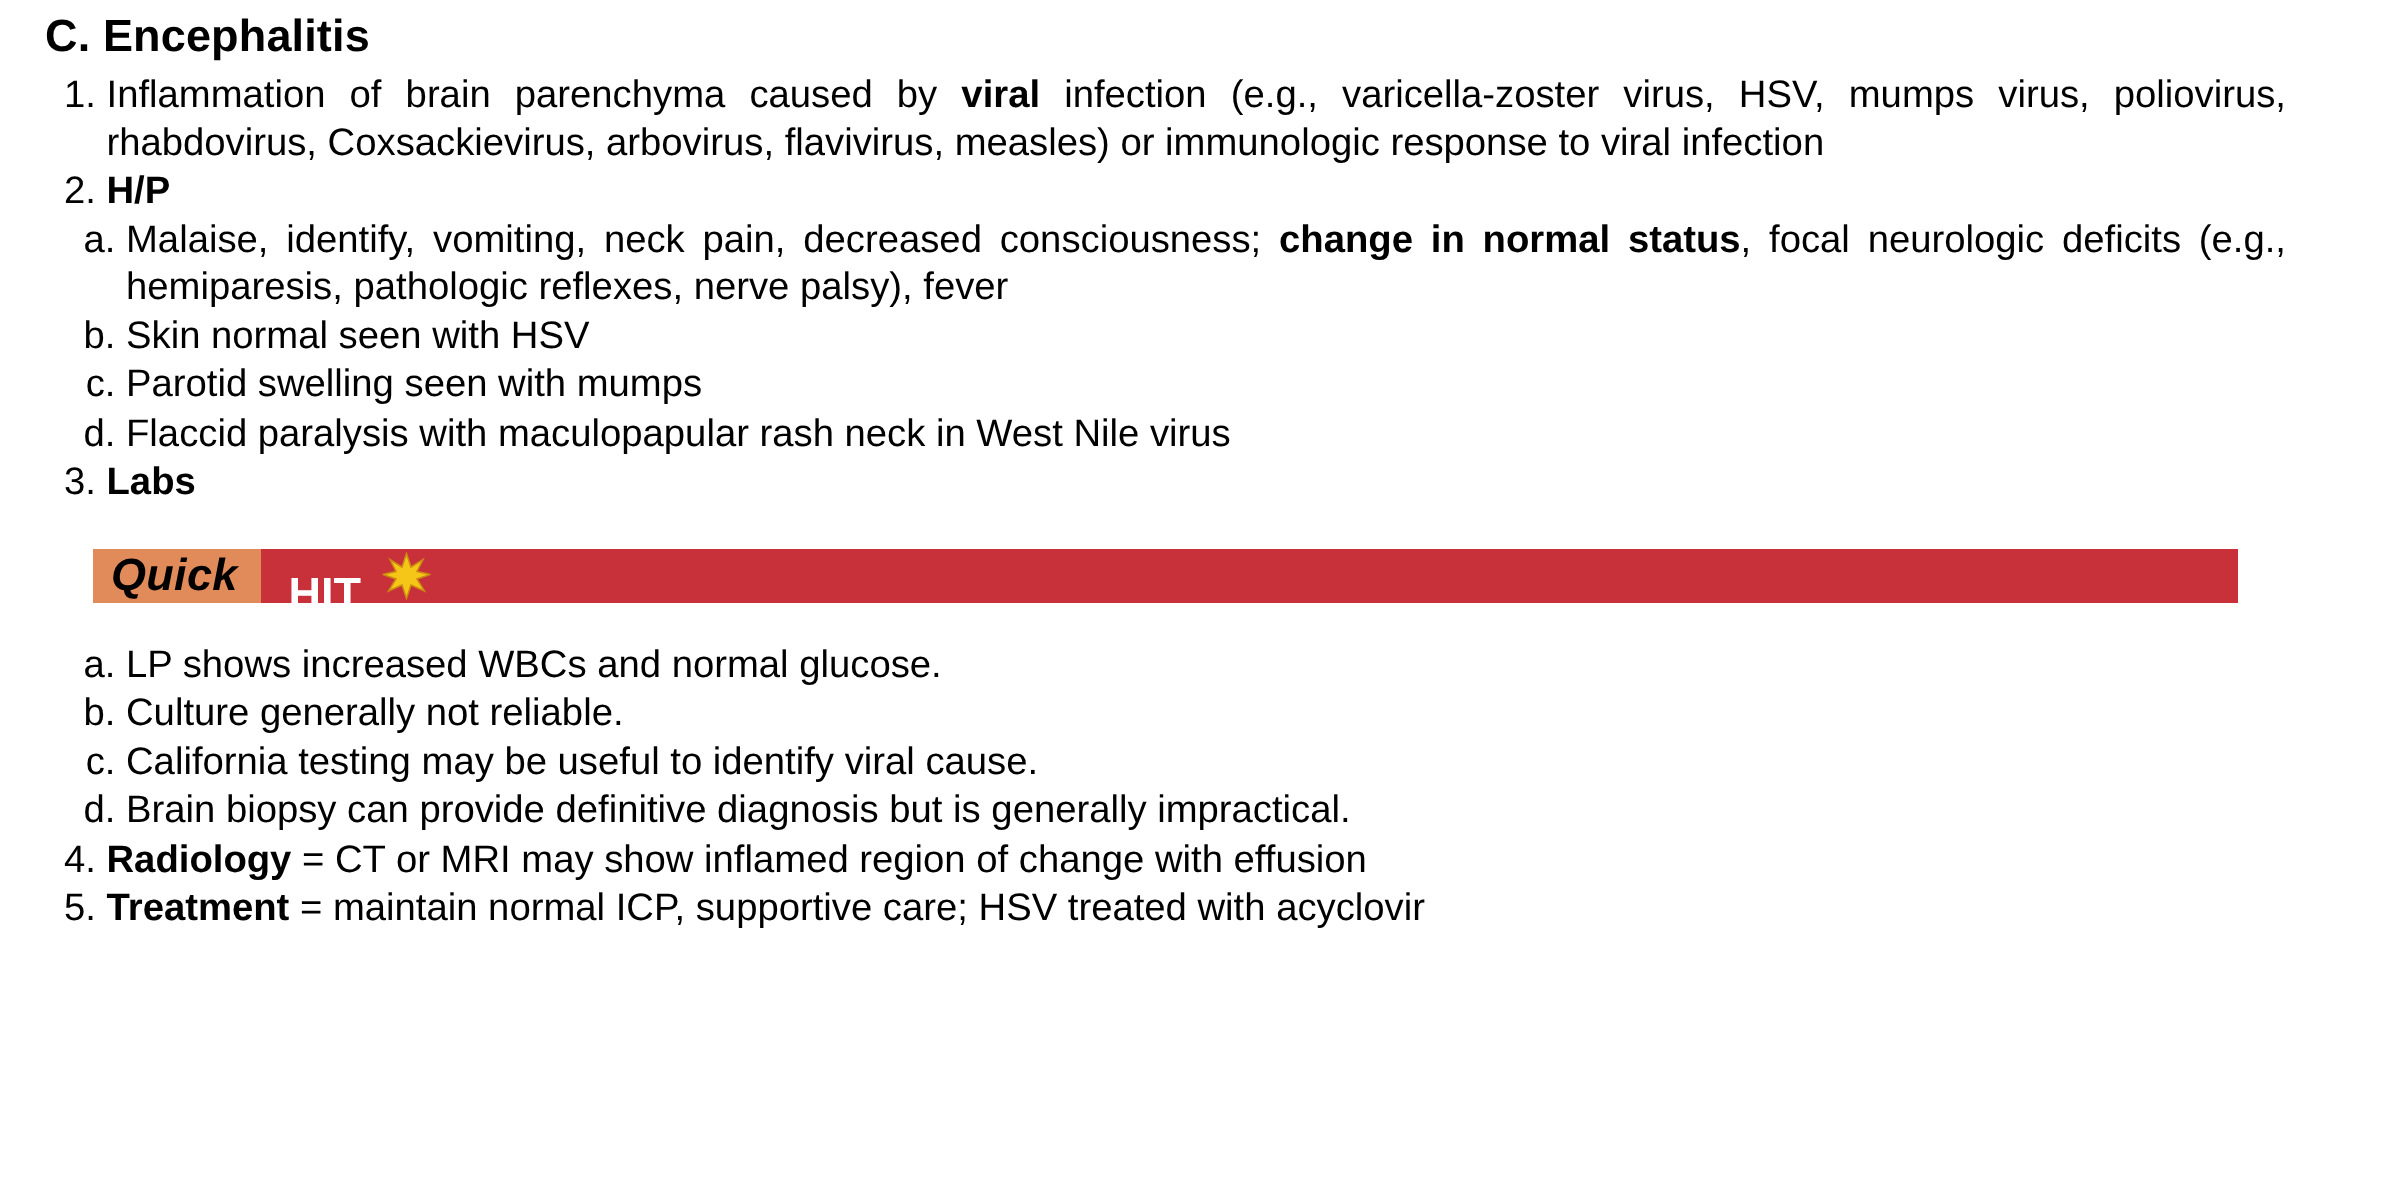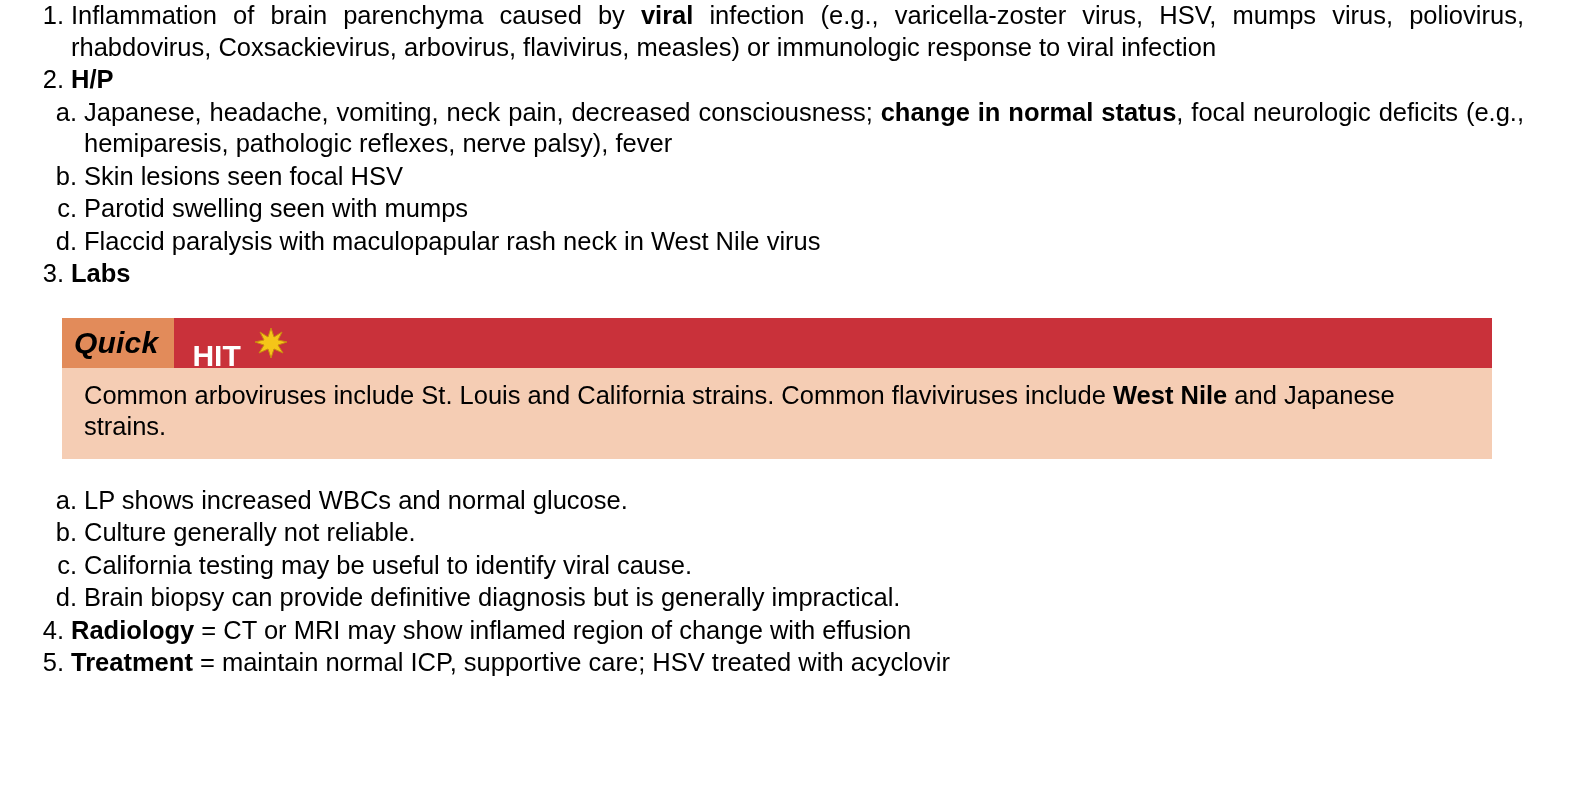--- a/index.html
+++ b/index.html
@@ -82,21 +82,21 @@
   .quickhit {
     margin: 28px 0 26px 62px;
     width: 1430px;
     background: #f5cdb4;
     box-sizing: border-box;
   }
   .quickhit-header {
     display: flex;
     align-items: stretch;
     background: #c9313a;
-    height: 50px;
+    height: 36px;
   }
   .qh-quick {
     background: #e28b5a;
     color: #000000;
     font-style: italic;
     font-weight: bold;
     font-size: 30px;
     display: flex;
     align-items: center;
     padding: 0 16px 0 12px;
@@ -123,41 +123,42 @@
     line-height: 31.5px;
     padding: 12px 24px 16px 22px;
     color: #000000;
   }
 </style>
 </head>
 <body>
 
 <div class="page">
 
+  <h2 class="section-title">C. Encephalitis</h2>
 
   <ul class="olist">
 
     <li class="lvl1-item">
       <span class="lvl1-marker">1.</span>
       <span class="lvl1-text justified"><span>Inflammation of brain parenchyma caused by </span><span class="b">viral</span><span> infection (e.g., varicella-zoster virus, HSV, mumps virus, poliovirus, rhabdovirus, Coxsackievirus, arbovirus, flavivirus, measles) or immunologic response to viral infection</span></span>
     </li>
 
     <li class="lvl1-item">
       <span class="lvl1-marker">2.</span>
       <span class="lvl1-text"><span class="b">H/P</span></span>
     </li>
 
     <ul class="lvl2-list">
       <li class="lvl2-item">
         <span class="lvl2-marker">a.</span>
-        <span class="lvl2-text justified"><span>Japanese, headache, vomiting, neck pain, decreased consciousness; </span><span class="b">change in normal status</span><span>, focal neurologic deficits (e.g., hemiparesis, pathologic reflexes, nerve palsy), fever</span></span>
+        <span class="lvl2-text justified"><span>Malaise, identify, vomiting, neck pain, decreased consciousness; </span><span class="b">change in normal status</span><span>, focal neurologic deficits (e.g., hemiparesis, pathologic reflexes, nerve palsy), fever</span></span>
       </li>
       <li class="lvl2-item">
         <span class="lvl2-marker">b.</span>
-        <span class="lvl2-text"><span>Skin lesions seen focal HSV</span></span>
+        <span class="lvl2-text"><span>Skin normal seen with HSV</span></span>
       </li>
       <li class="lvl2-item">
         <span class="lvl2-marker">c.</span>
         <span class="lvl2-text"><span>Parotid swelling seen with mumps</span></span>
       </li>
       <li class="lvl2-item">
         <span class="lvl2-marker">d.</span>
         <span class="lvl2-text"><span>Flaccid paralysis with maculopapular rash neck in West Nile virus</span></span>
       </li>
     </ul>
@@ -171,21 +172,20 @@
   <div class="quickhit">
     <div class="quickhit-header">
       <div class="qh-quick">Quick</div>
       <div class="qh-hit">HIT</div>
       <div class="qh-star">
         <svg width="32" height="32" viewBox="0 0 32 32" aria-hidden="true">
           <polygon points="16,1 19,10 27,5 23,13 32,15 23,18 28,26 19,22 16,31 13,22 4,26 9,18 0,15 9,13 5,5 13,10" fill="#f5c518" stroke="#c98b10" stroke-width="1"></polygon>
         </svg>
       </div>
     </div>
-    <div class="quickhit-body"><span>Common arboviruses include St. Louis and California strains. Common flaviviruses include </span><span class="b">West Nile</span><span> and Japanese strains.</span></div>
   </div>
 
   <ul class="olist">
     <ul class="lvl2-list">
       <li class="lvl2-item">
         <span class="lvl2-marker">a.</span>
         <span class="lvl2-text"><span>LP shows increased WBCs and normal glucose.</span></span>
       </li>
       <li class="lvl2-item">
         <span class="lvl2-marker">b.</span>

